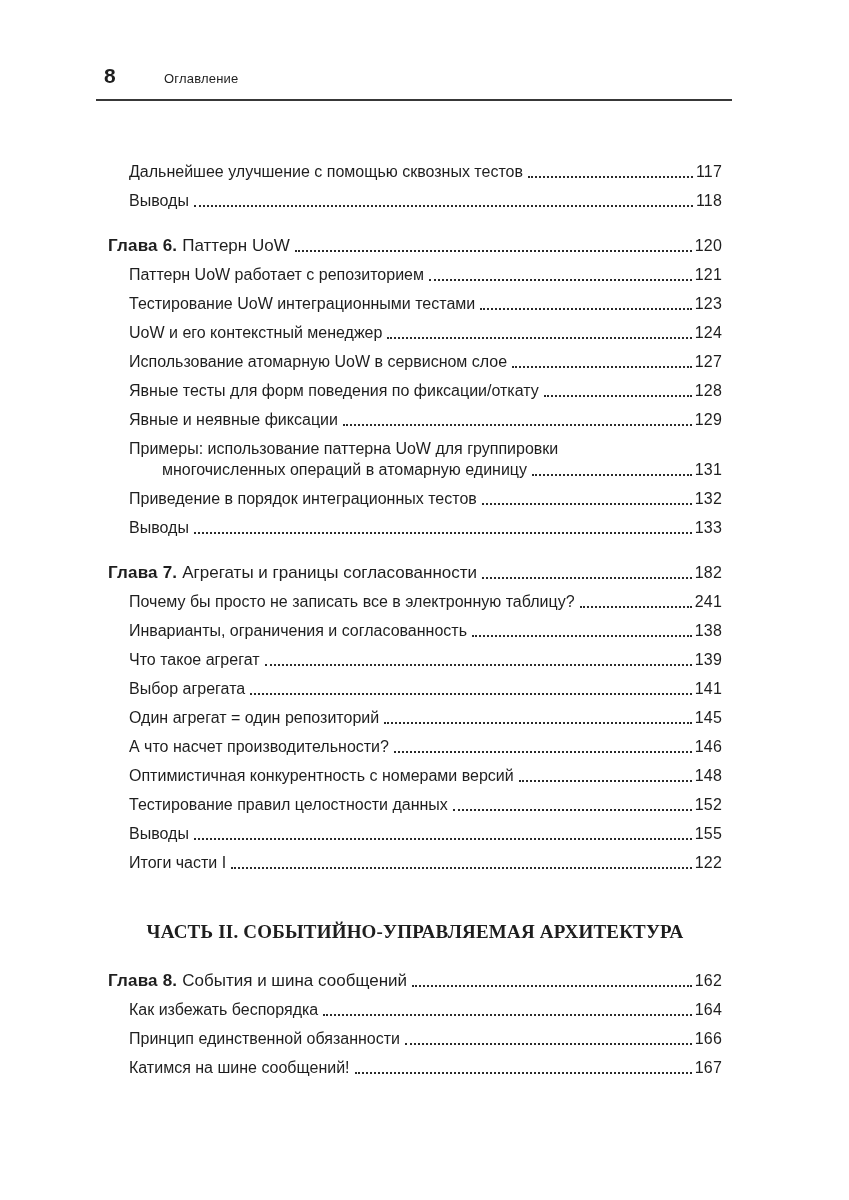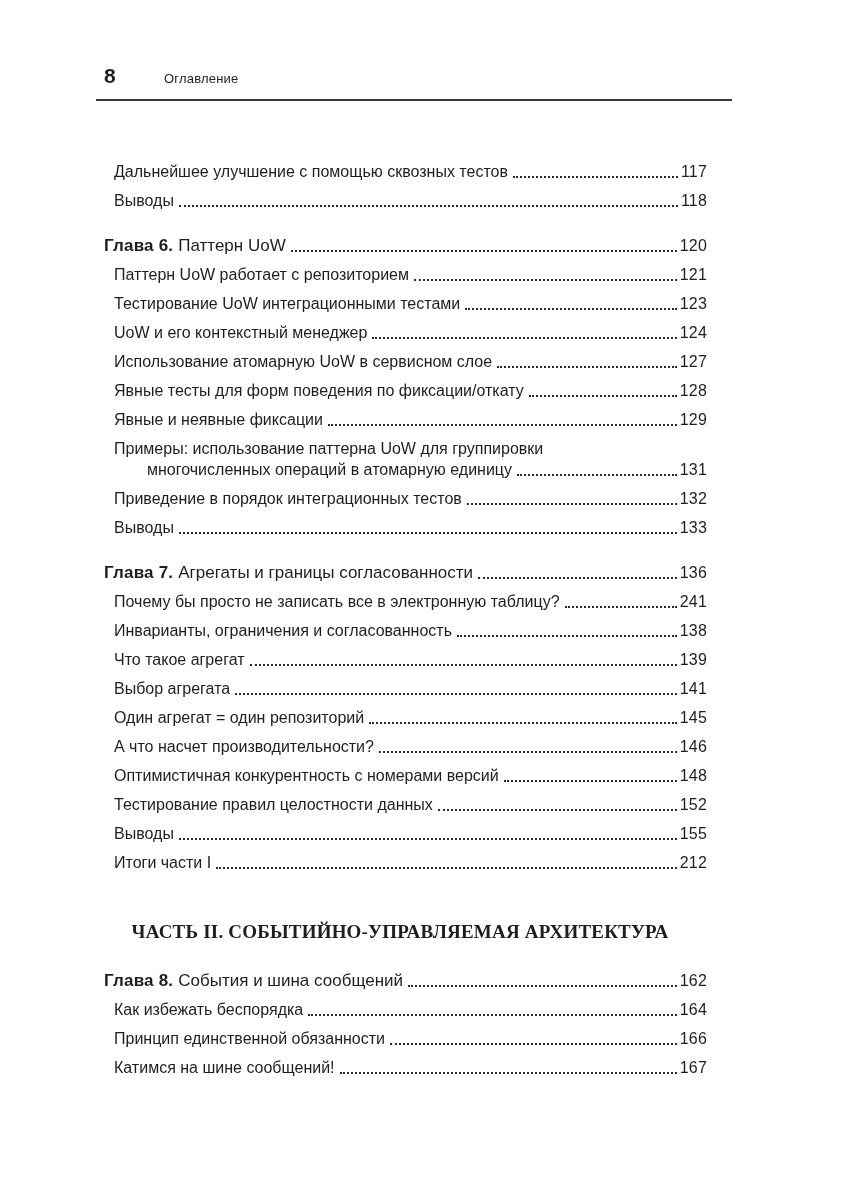--- a/index.html
+++ b/index.html
@@ -38,37 +38,36 @@
     position:absolute;
     left:96px;
     top:99px;
     width:636px;
     height:2px;
     background:#383838;
   }
   
   .toc{
     position:absolute;
-    left:93px;
+    left:108px;
     top:152px;
     width:614px;
   }
   .row{
     display:flex;
     align-items:baseline;
     font-size:16px;
     line-height:19px;
     margin-top:10px;
     white-space:nowrap;
   }
   .row.sub .entry-title{ padding-left:21px; }
   .row.chapter{
     margin-top:26px;
     font-size:17px;
-    margin-left:11px;
   }
   .chap-label{
     font-weight:bold;
     margin-right:5px;
     letter-spacing:0.2px;
   }
   .row.wrap-first{  }
   .row.wrap-cont{
     margin-top:2px;
   }
@@ -173,21 +172,21 @@
       </div>
       <div class="row sub">
         <span class="entry-title">Выводы</span>
         <span class="dots"></span>
         <span class="pg">133</span>
       </div>
       <div class="row chapter">
         <span class="chap-label">Глава 7.</span>
         <span class="entry-title">Агрегаты и границы согласованности</span>
         <span class="dots"></span>
-        <span class="pg">136</span>
+        <span class="pg">182</span>
       </div>
       <div class="row sub">
         <span class="entry-title">Почему бы просто не записать все в электронную таблицу?</span>
         <span class="dots"></span>
         <span class="pg">241</span>
       </div>
       <div class="row sub">
         <span class="entry-title">Инварианты, ограничения и согласованность</span>
         <span class="dots"></span>
         <span class="pg">138</span>
@@ -223,21 +222,21 @@
         <span class="pg">152</span>
       </div>
       <div class="row sub">
         <span class="entry-title">Выводы</span>
         <span class="dots"></span>
         <span class="pg">155</span>
       </div>
       <div class="row sub">
         <span class="entry-title">Итоги части I</span>
         <span class="dots"></span>
-        <span class="pg">212</span>
+        <span class="pg">122</span>
       </div>
       <span class="row part">ЧАСТЬ II. СОБЫТИЙНО-УПРАВЛЯЕМАЯ АРХИТЕКТУРА</span>
       <div class="row chapter">
         <span class="chap-label">Глава 8.</span>
         <span class="entry-title">События и шина сообщений</span>
         <span class="dots"></span>
         <span class="pg">162</span>
       </div>
       <div class="row sub">
         <span class="entry-title">Как избежать беспорядка</span>

